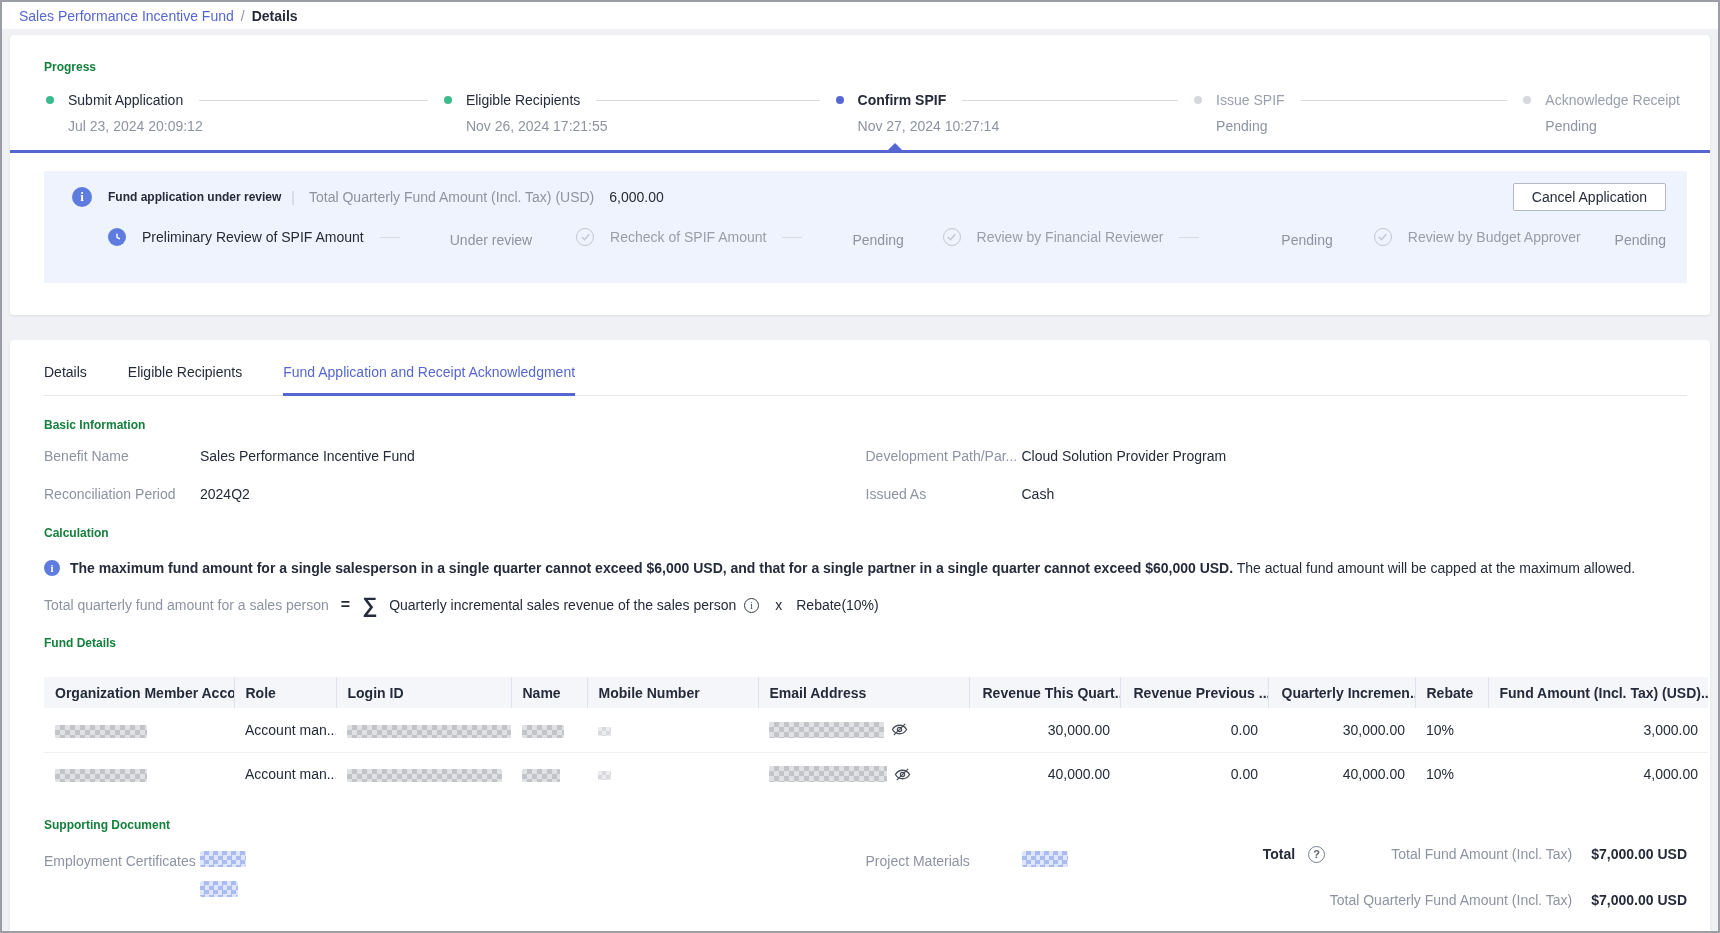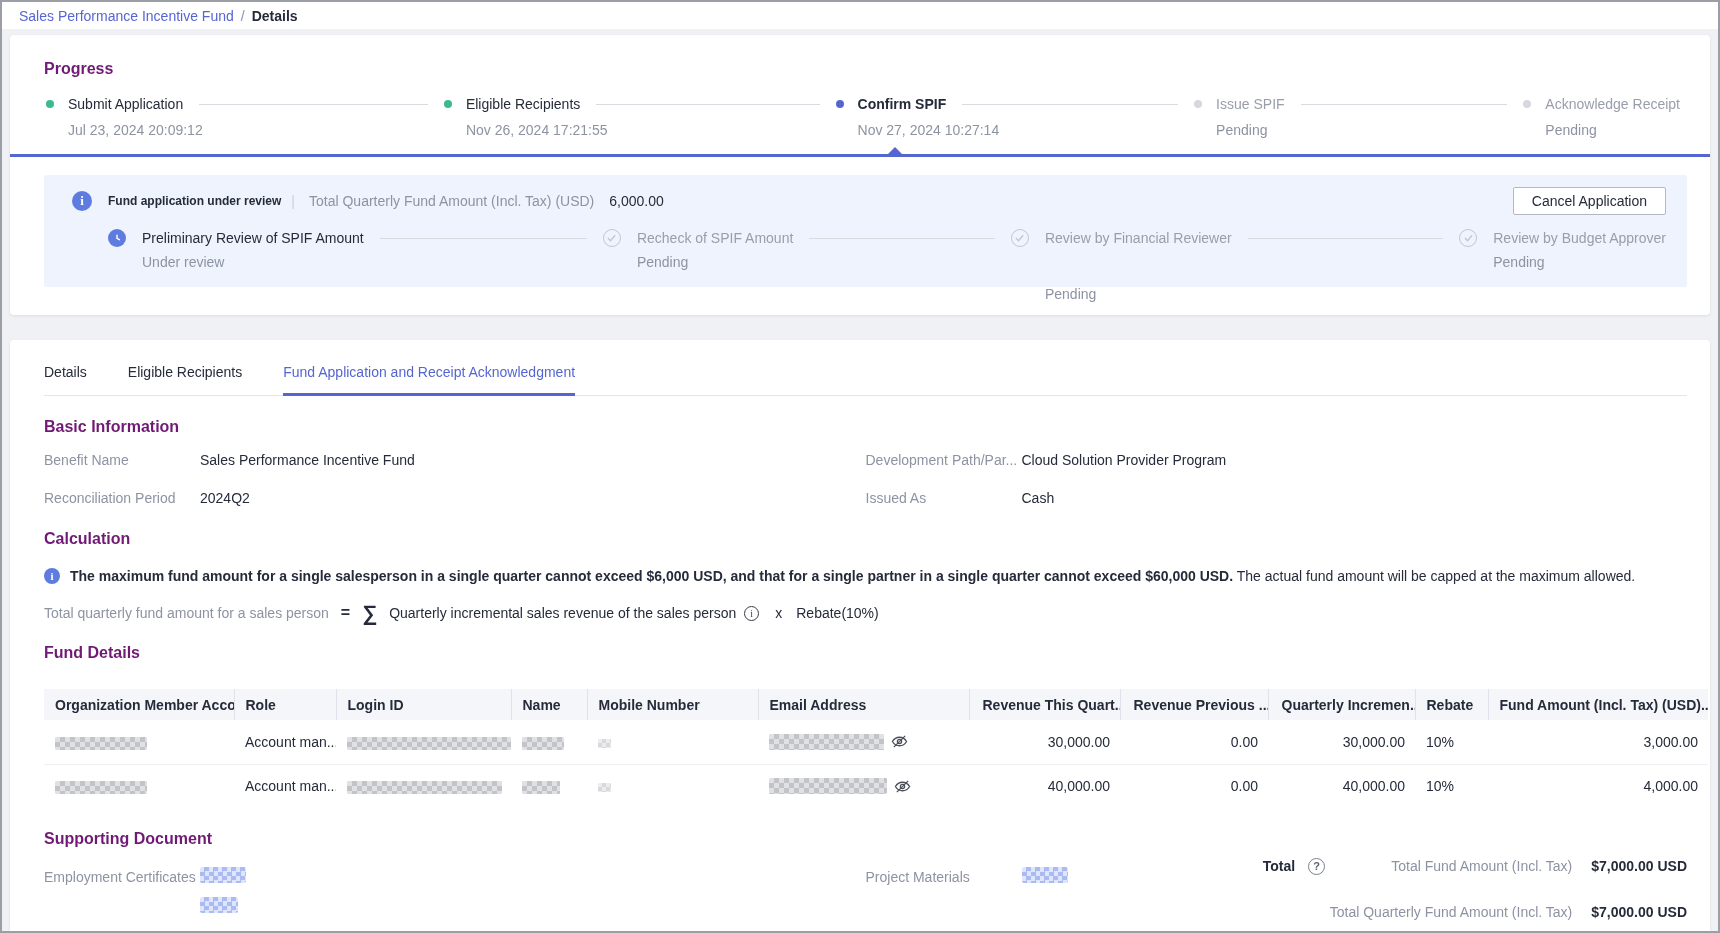--- a/index.html
+++ b/index.html
@@ -8,21 +8,21 @@
   .viewport { position:relative; width:1720px; height:933px; border:2px solid #9b9ea4; background:#f0f1f4; overflow:hidden; }
 
   
   .crumb-bar { height:27px; background:#fff; display:flex; align-items:center; padding-left:17px; }
   .crumb-link { color:#5566d2; cursor:pointer; }
   .crumb-sep { color:#8d93a2; margin:0 7px; }
   .crumb-cur { font-weight:700; }
 
   .card { background:#fff; border-radius:4px; box-shadow:0 1px 3px rgba(15,25,61,.08); margin:0 8px; }
   .card1 { margin-top:6px; height:280px; padding-top:25px; position:relative; }
-  .sec-title { font-size:16px; font-weight:700; color:#701a75; }
+  .sec-title { font-size:12px; font-weight:700; color:#15803d; }
   .card1 > .sec-title { margin-left:34px; }
 
   
   .steps { display:flex; align-items:flex-start; margin:18px 30px 0 36px; }
   .step { display:flex; flex-direction:column; min-width:0; }
   .s1{flex-grow:1.12;} .s2{flex-grow:1.09;} .s3{flex-grow:1.05;} .s4{flex-grow:1;} .s5{flex:0 0 auto;}
   .step-top { display:flex; align-items:center; }
   .dot { width:8px; height:8px; border-radius:50%; flex:0 0 auto; }
   .step.done .dot { background:#3bba8c; }
   .step.current .dot { background:#5566d2; }
@@ -46,21 +46,21 @@
   .banner-title { font-size:12px; font-weight:700; margin-left:16px; white-space:nowrap; }
   .banner-div { color:#c9cedb; margin:0 14px 0 10px; }
   .banner-amt-label { color:#8d93a2; white-space:nowrap; }
   .banner-amt-value { margin-left:15px; }
   .banner-spacer { flex:1; }
   .btn { background:#fff; border:1px solid #b4b8c1; border-radius:2px; height:28px; padding:0 18px; font-size:14px;
          color:#252b3a; cursor:pointer; font-family:inherit; }
 
   
   .substeps { display:flex; align-items:flex-start; margin:12px 0 0 36px; }
-  .substep { display:flex; flex-direction:column; min-width:0; }
+  .substep { display:flex; flex-direction:row; min-width:0; }
   .ss1{flex-grow:1.13;} .ss2{flex-grow:1;} .ss3{flex-grow:1.06;gap:32px;} .ss4{flex:0 0 auto;}
   .ss-row { display:flex; align-items:center; }
   .ss-icon { width:18px; height:18px; border-radius:50%; flex:0 0 auto; display:flex; align-items:center; justify-content:center; }
   .ss-icon.clock { background:#5e7ce0; }
   .ss-icon.check { border:1px solid #c3c7cf; }
   .ss-label { margin-left:16px; white-space:nowrap; }
   .substep.pending .ss-label { color:#989eab; }
   .ss-line { flex:1; height:1px; background:#d9dbe0; margin:0 16px; min-width:20px; }
   .ss-status { margin:6px 0 0 34px; color:#8d93a2; line-height:18px; }
 

